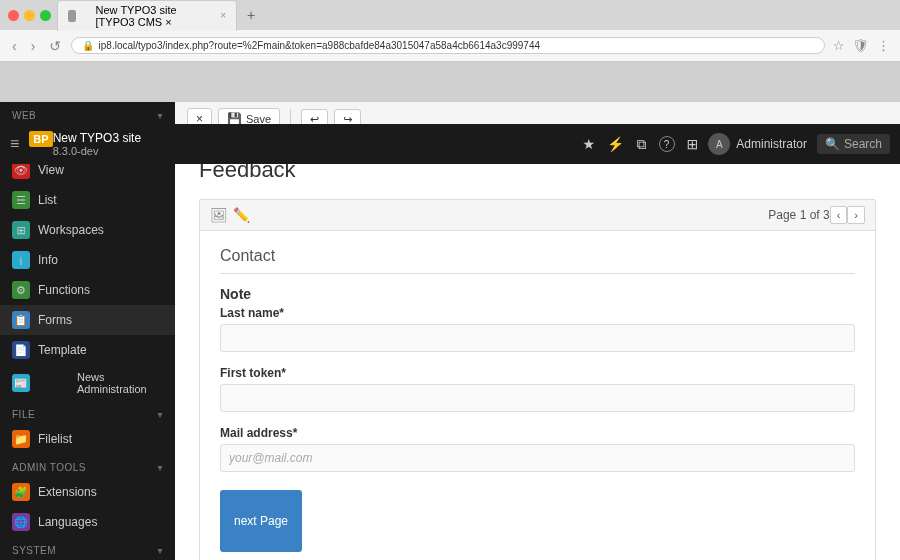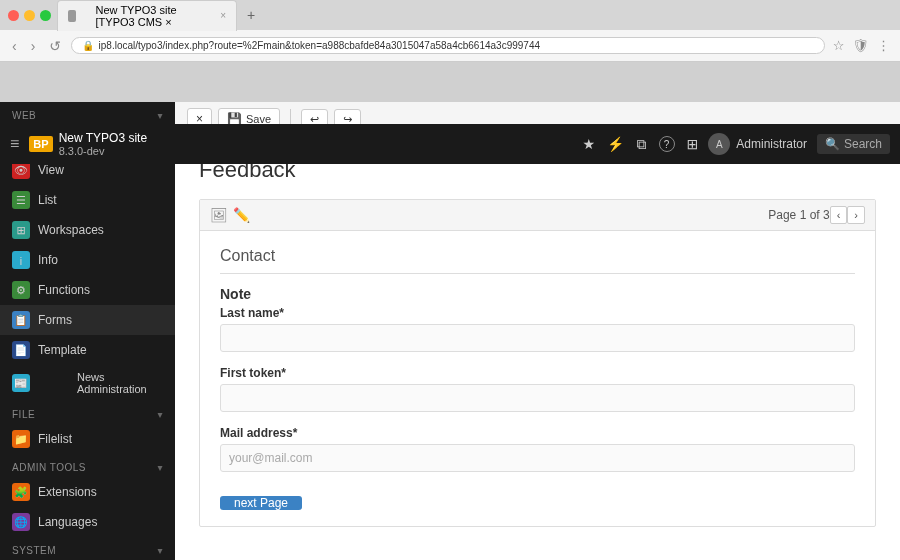--- a/index.html
+++ b/index.html
@@ -21,21 +21,21 @@
     .browser-addressbar { background: #f5f5f5; padding: 4px 8px; display: flex; align-items: center; gap: 6px; height: 32px; border-bottom: 1px solid #ccc; }
     .nav-btn { background: none; border: none; color: #888; font-size: 14px; cursor: pointer; padding: 2px 4px; }
     .address-box { flex: 1; background: white; border: 1px solid #ccc; border-radius: 12px; padding: 2px 10px; font-size: 11px; color: #333; display: flex; align-items: center; }
     .addr-lock { color: #888; margin-right: 4px; font-size: 10px; }
     .browser-actions { display: flex; gap: 4px; align-items: center; }
     .browser-action-btn { color: #888; font-size: 13px; cursor: pointer; padding: 2px; }
 
     
     .top-bar { background: #1a1a1a; color: white; height: 40px; display: flex; align-items: center; padding: 0 10px; gap: 10px; width: 100%; position: absolute; top: 62px; left: 0; z-index: 10; }
     .top-bar-hamburger { color: #aaa; font-size: 16px; cursor: pointer; }
-    .top-bar-logo { display: flex; align-items: center; gap: 6px; }
+    .top-bar-logo { display: flex; align-items: flex-start; }
     .logo-bp { background: #f0a500; color: white; font-weight: bold; font-size: 11px; padding: 2px 4px; border-radius: 2px; }
     .logo-text { font-size: 12px; color: white; line-height: 1.2; }
     .logo-version { font-size: 11px; color: #aaa; }
     .top-bar-spacer { flex: 1; }
     .top-bar-icons { display: flex; align-items: center; gap: 12px; color: #ccc; font-size: 14px; }
     .top-bar-user { display: flex; align-items: center; gap: 6px; font-size: 12px; color: #ccc; }
     .user-avatar { width: 22px; height: 22px; border-radius: 50%; background: #555; display: flex; align-items: center; justify-content: center; font-size: 10px; }
     .top-bar-search { display: flex; align-items: center; gap: 4px; background: #333; border-radius: 3px; padding: 3px 8px; font-size: 12px; color: #aaa; cursor: pointer; }
 
     
@@ -73,23 +73,23 @@
     .form-header-icon { color: #888; font-size: 14px; cursor: pointer; }
     .pagination { display: flex; align-items: center; font-size: 12px; color: #555; }
     .page-nav-btn { background: white; border: 1px solid #ccc; border-radius: 2px; padding: 2px 6px; font-size: 11px; cursor: pointer; color: #555; }
 
     .form-body { padding: 16px 20px; }
     .section-title { font-size: 16px; color: #555; border-bottom: 1px solid #ddd; padding-bottom: 8px; margin-bottom: 12px; }
     .note-title { font-size: 14px; font-weight: 600; color: #333; margin-bottom: 4px; }
     .note-text { font-size: 12px; color: #666; margin-bottom: 16px; }
     .field-group { margin-bottom: 14px; }
     .field-label { font-size: 12px; font-weight: 600; color: #333; margin-bottom: 4px; }
-    .field-input { width: 100%; border: 1px solid #ddd; border-radius: 3px; padding: 5px 8px; font-size: 12px; color: #555; background: #fafafa; height: 28px; }
+    .field-input { width: 100%; border: 1px solid #ddd; border-radius: 3px; padding: 5px 8px; font-size: 12px; color: #555; background: #fafafa; height: 28px; font-style: italic; }
     .field-input::placeholder { color: #aaa; }
-    .btn-next { background: #3b82c4; color: white; border: none; border-radius: 3px; padding: 0 14px; font-size: 12px; cursor: pointer; margin-top: 10px; }
+    .btn-next { background: #3b82c4; color: white; border: none; border-radius: 3px; padding: 24px 14px; font-size: 12px; cursor: pointer; margin-top: 4px; }
   </style>
 </head>
 <body>
 
 <div class="browser-chrome">
   <div class="browser-title-bar">
     <div class="traffic-lights">
       <div class="traffic-light tl-red"></div>
       <div class="traffic-light tl-yellow"></div>
       <div class="traffic-light tl-green"></div>

